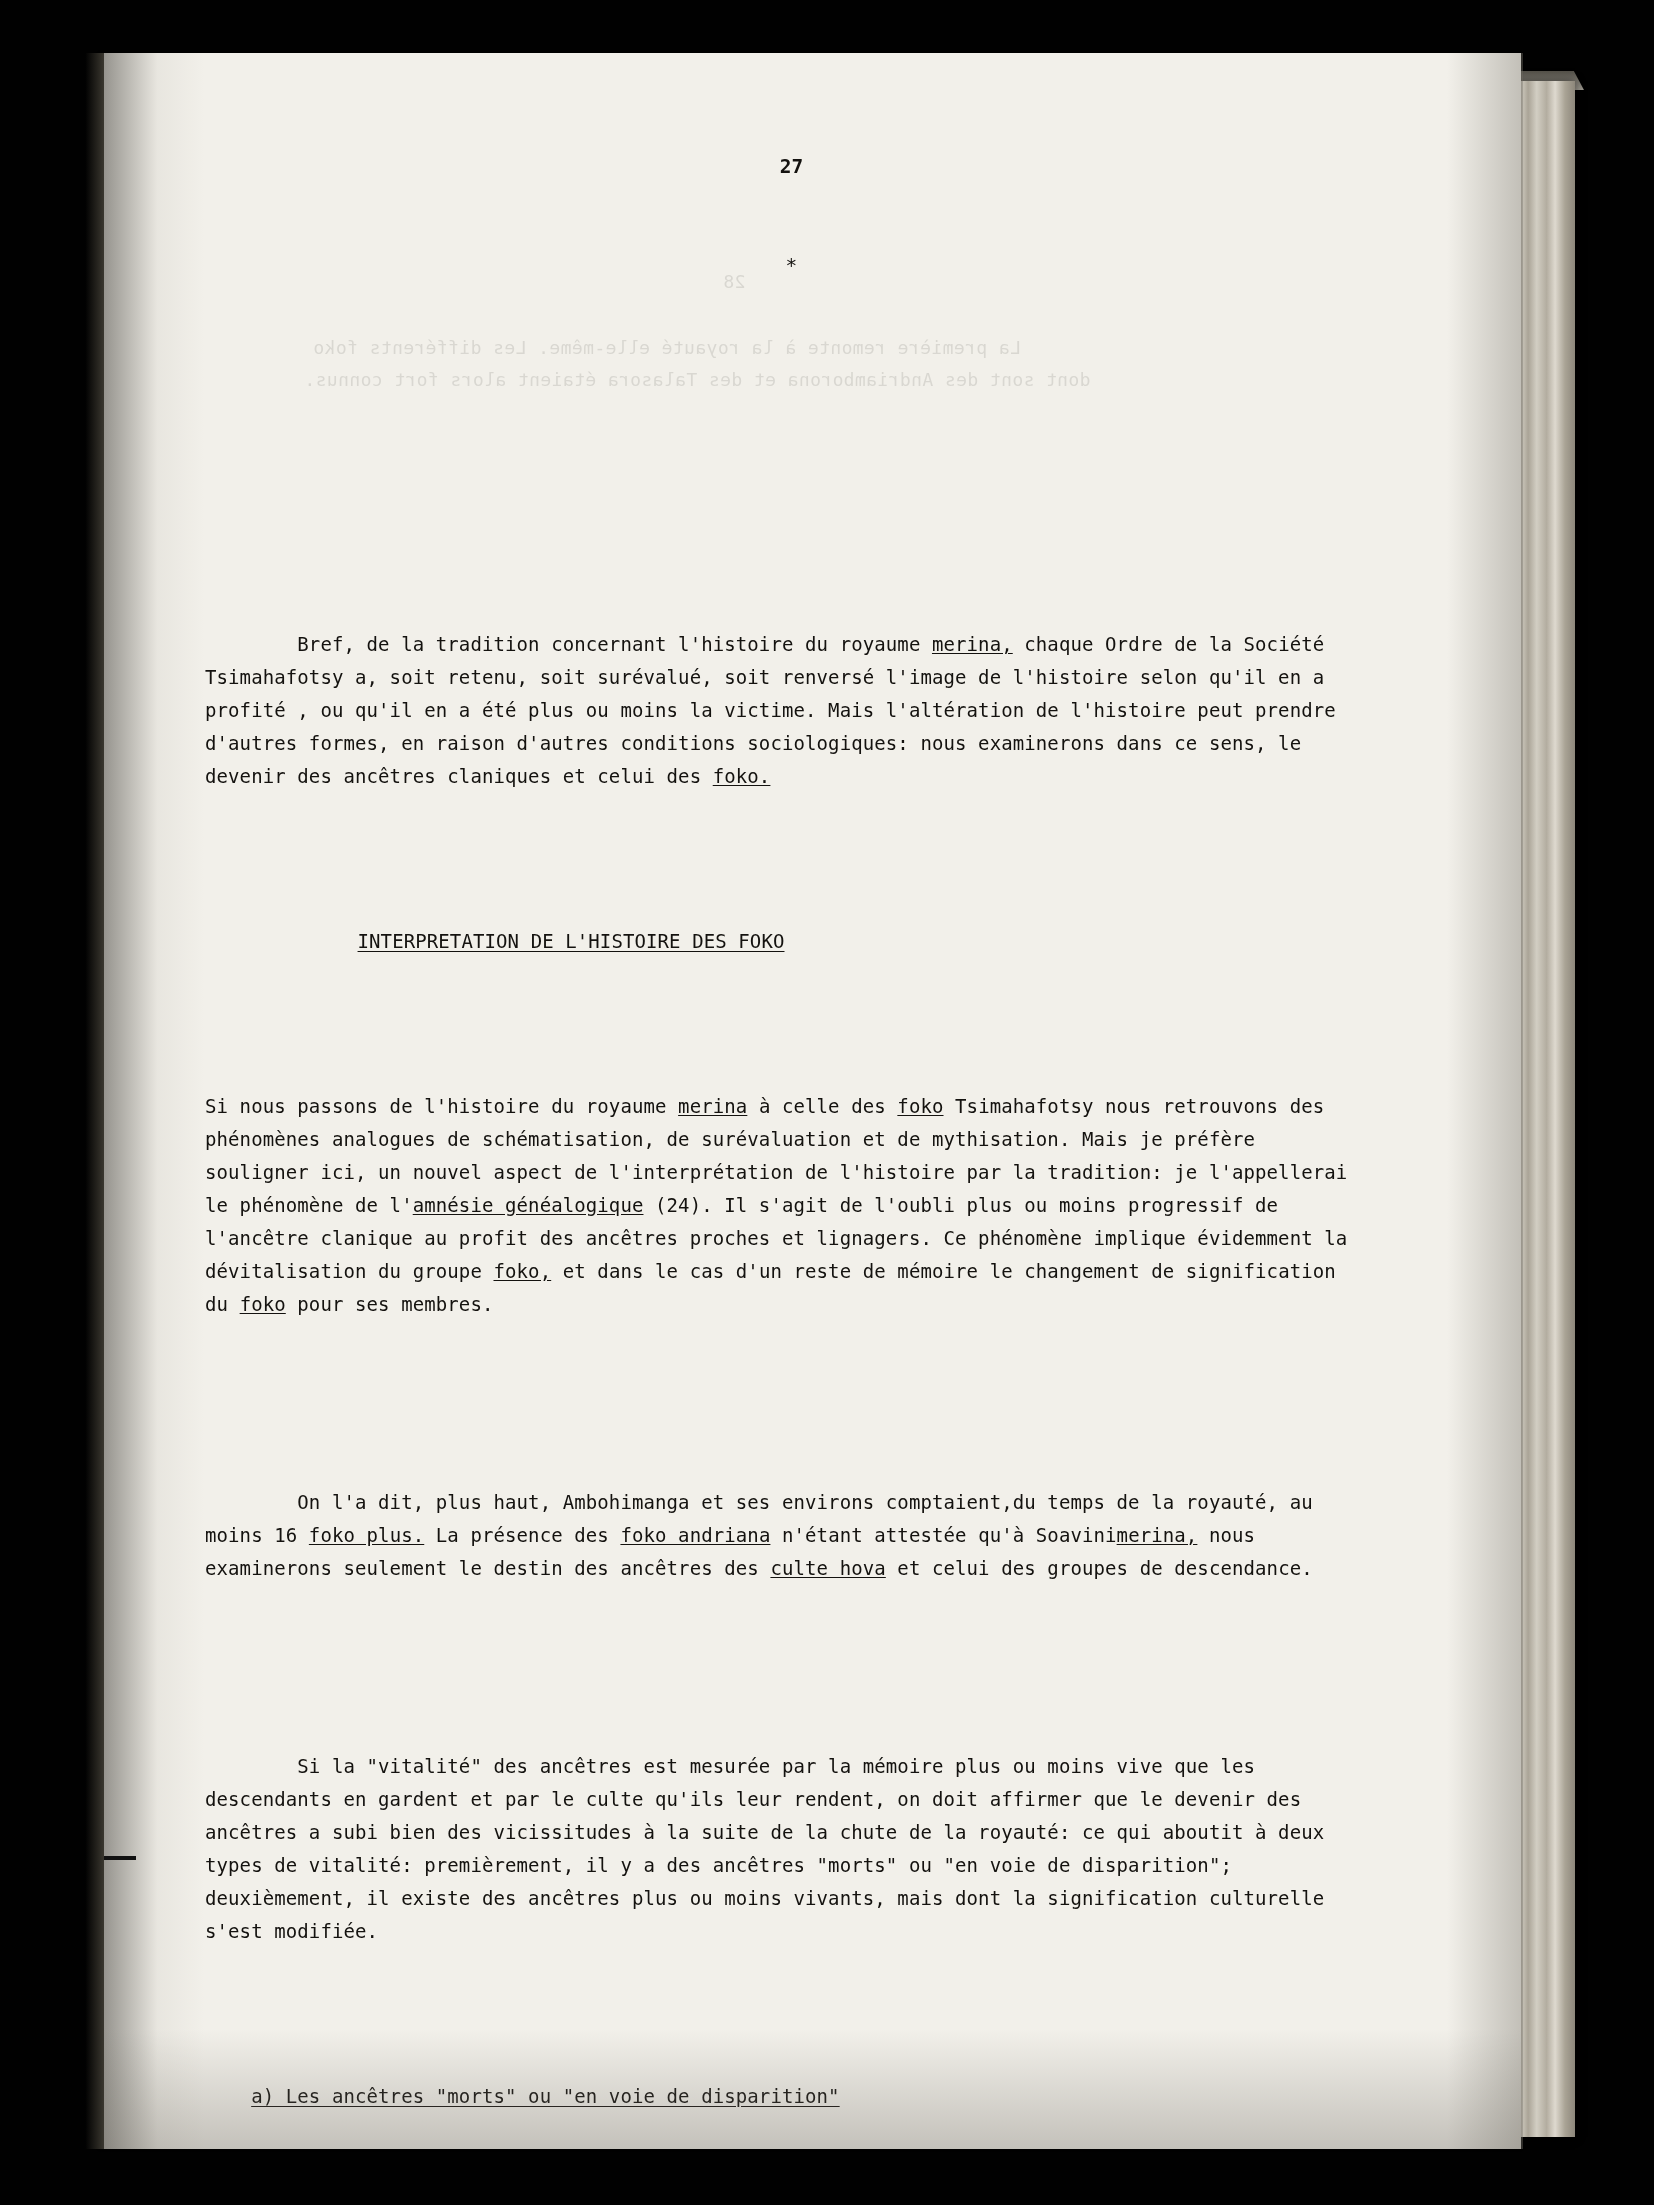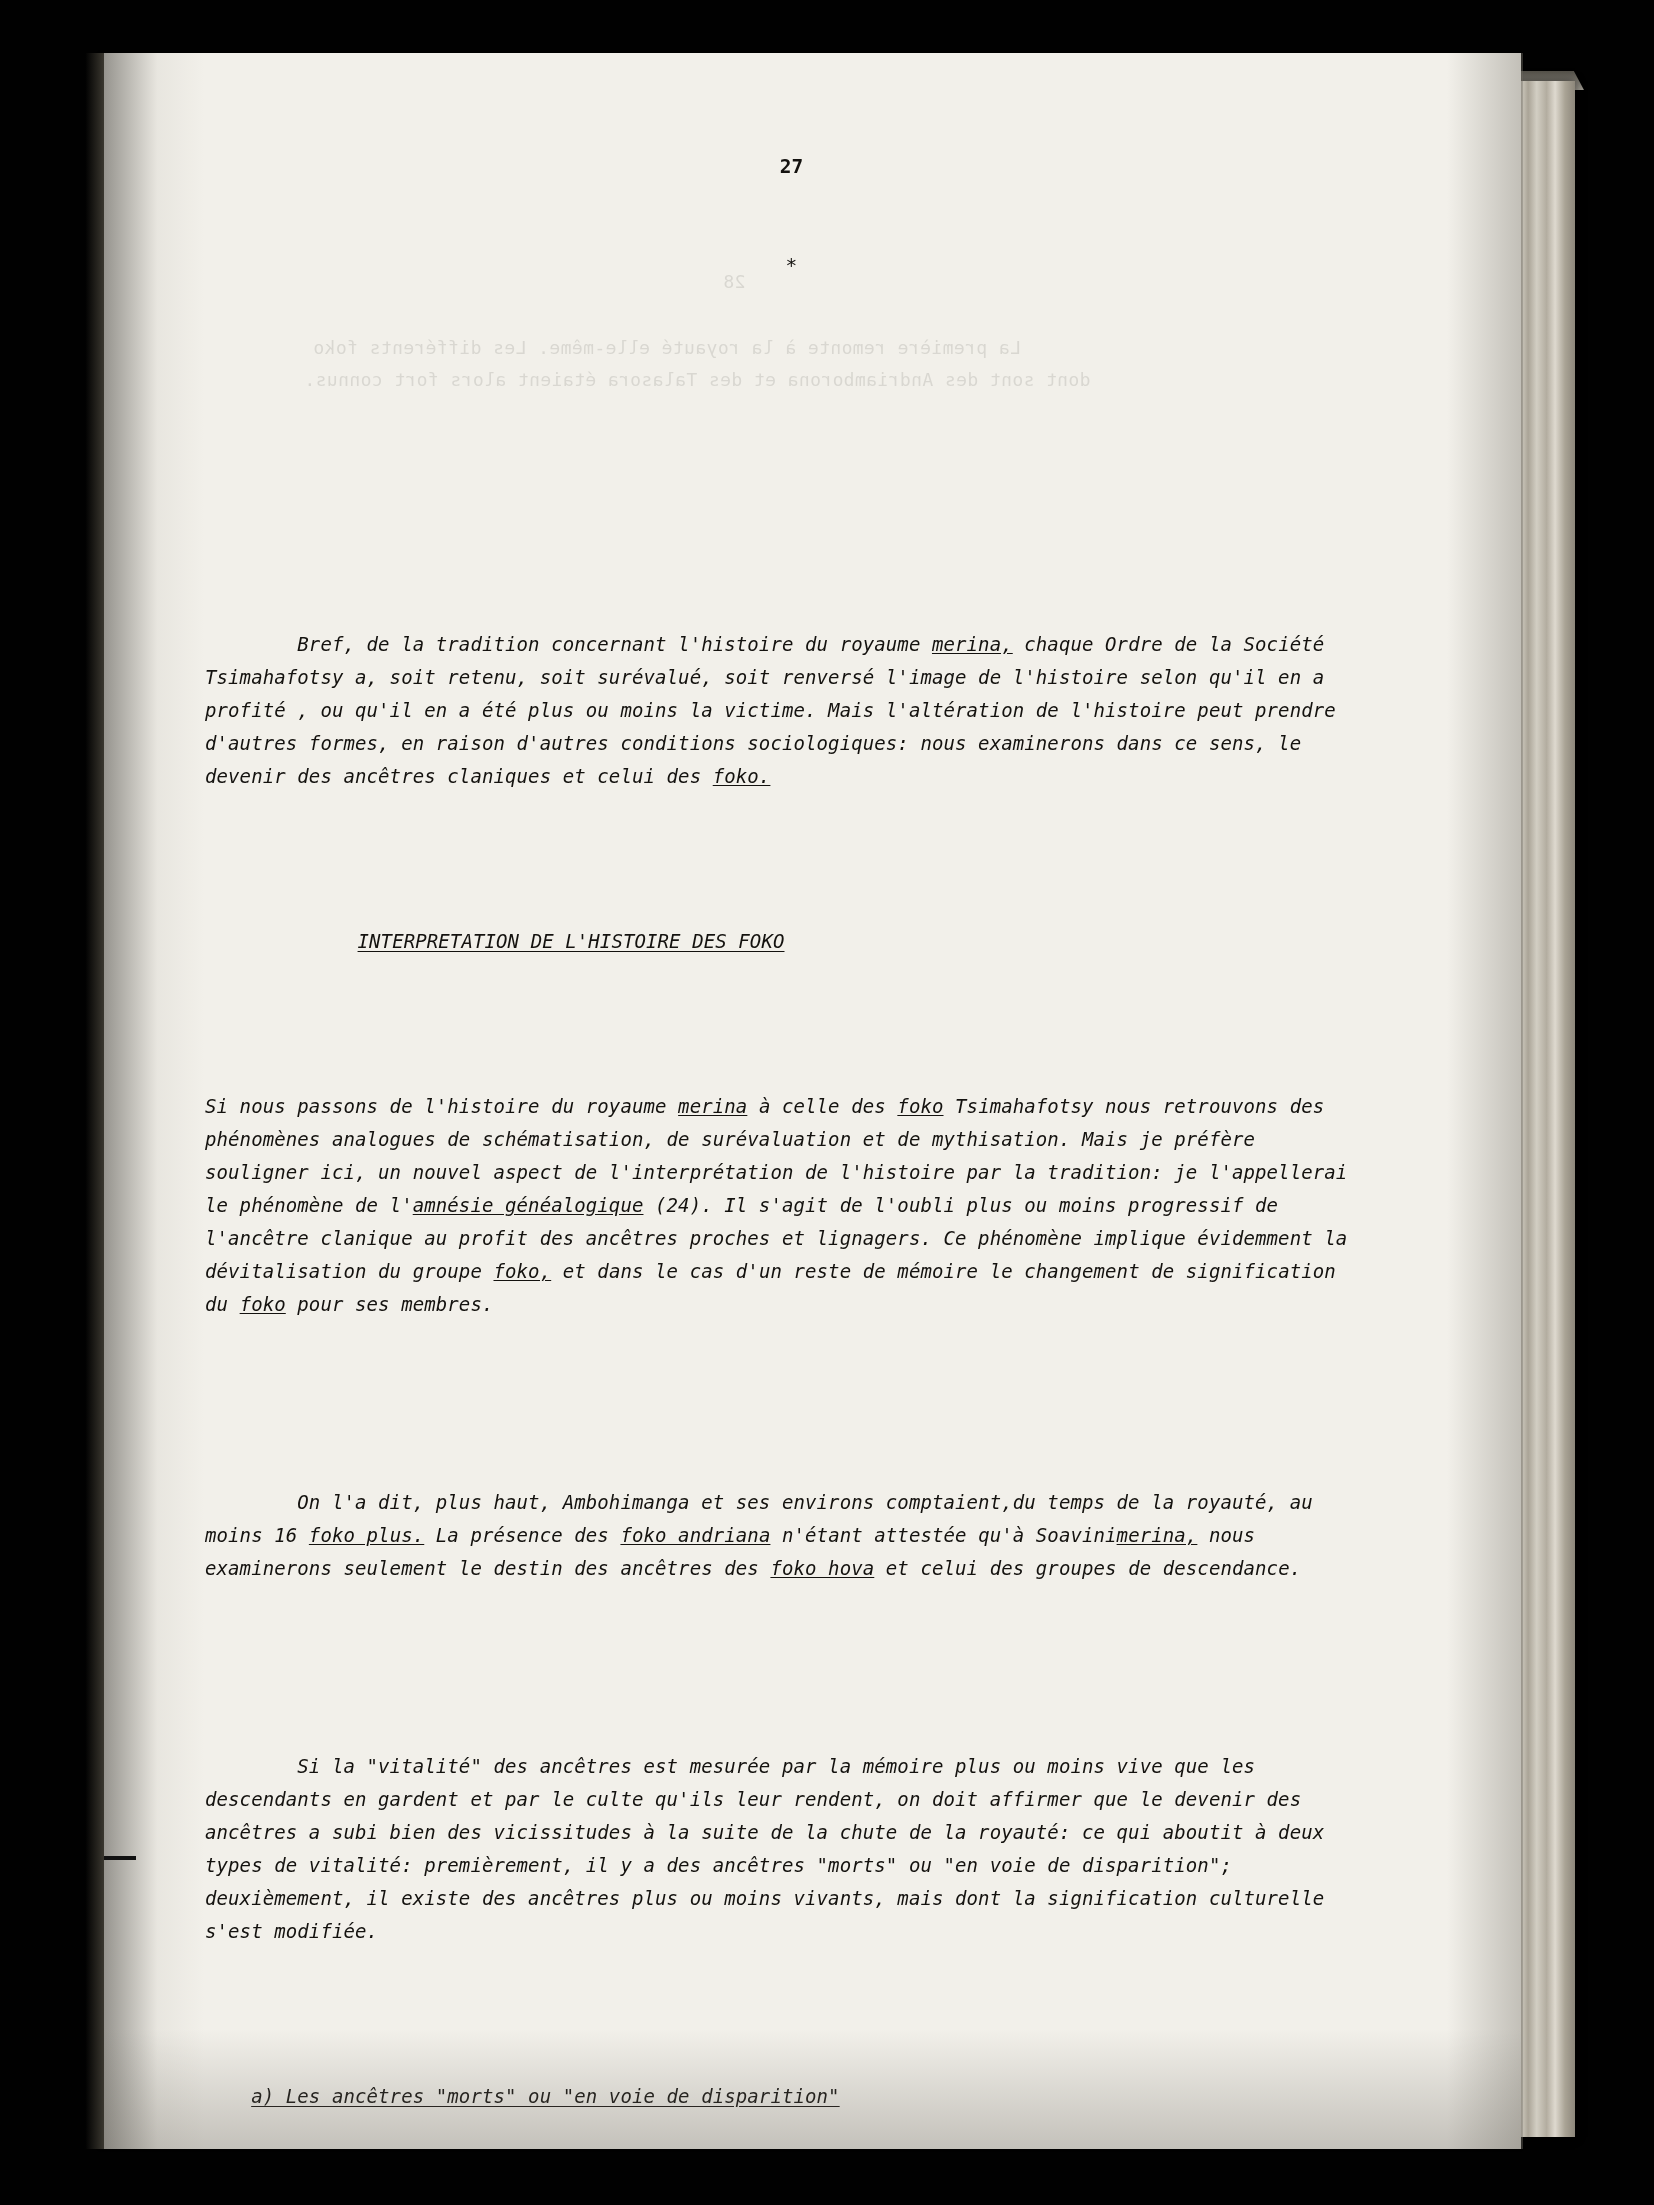--- a/index.html
+++ b/index.html
@@ -112,21 +112,20 @@
   .asterisk {
     position: absolute;
     left: 0; top: 99px;
     width: 1173px;
     text-align: center;
     font-size: 19.4px;
   }
   p {
     margin: 0 18px 0 0;
     white-space: pre-wrap;
-    font-style: italic;
   }
   .gap { height: 33px; }
   u { text-decoration: underline; text-underline-offset: 1.8px; }
   .heading { margin-left: 5.6em; }
   .subheading { margin-left: 0; }
 
   
   .edge-mark {
     position: absolute;
     left: 104px;
@@ -162,21 +161,21 @@
     <div class="asterisk">*</div>
 
     <div style="height:181px;"></div>
 
     <p>        Bref, de la tradition concernant l'histoire du royaume <u>merina,</u> chaque Ordre de la Société Tsimahafotsy a, soit retenu, soit surévalué, soit renversé l'image de l'histoire selon qu'il en a profité , ou qu'il en a été plus ou moins la victime. Mais l'altération de l'histoire peut prendre d'autres formes, en raison d'autres conditions sociologiques: nous examinerons dans ce sens, le devenir des ancêtres claniques et celui des <u>foko.</u></p>
     <div class="gap"></div>
     <p class="heading" style="text-decoration:underline; text-underline-offset:2.6px; display:inline-block;">INTERPRETATION DE L'HISTOIRE DES FOKO</p>
     <div class="gap"></div>
     <p>Si nous passons de l'histoire du royaume <u>merina</u> à celle des <u>foko</u> Tsimahafotsy nous retrouvons des phénomènes analogues de schématisation, de surévaluation et de mythisation. Mais je préfère souligner ici, un nouvel aspect de l'interprétation de l'histoire par la tradition: je l'appellerai le phénomène de l'<u>amnésie généalogique</u> (24). Il s'agit de l'oubli plus ou moins progressif de l'ancêtre clanique au profit des ancêtres proches et lignagers. Ce phénomène implique évidemment la dévitalisation du groupe <u>foko,</u> et dans le cas d'un reste de mémoire le changement de signification du <u>foko</u> pour ses membres.</p>
     <div class="gap"></div>
-    <p>        On l'a dit, plus haut, Ambohimanga et ses environs comptaient,du temps de la royauté, au moins 16 <u>foko plus.</u> La présence des <u>foko andriana</u> n'étant attestée qu'à Soavini<u>merina,</u> nous examinerons seulement le destin des ancêtres des <u>foko hova</u> et celui des groupes de descendance.</p>
+    <p>        On l'a dit, plus haut, Ambohimanga et ses environs comptaient,du temps de la royauté, au moins 16 <u>foko plus.</u> La présence des <u>foko andriana</u> n'étant attestée qu'à Soavini<u>merina,</u> nous examinerons seulement le destin des ancêtres des <u>culte hova</u> et celui des groupes de descendance.</p>
     <div class="gap"></div>
     <p>        Si la "vitalité" des ancêtres est mesurée par la mémoire plus ou moins vive que les descendants en gardent et par le culte qu'ils leur rendent, on doit affirmer que le devenir des ancêtres a subi bien des vicissitudes à la suite de la chute de la royauté: ce qui aboutit à deux types de vitalité: premièrement, il y a des ancêtres "morts" ou "en voie de disparition"; deuxièmement, il existe des ancêtres plus ou moins vivants, mais dont la signification culturelle s'est modifiée.</p>
     <div class="gap"></div>
     <p class="subheading" style="display:inline-block; text-decoration:underline; text-underline-offset:2.6px;">a) Les ancêtres "morts" ou "en voie de disparition"</p>
     <div class="gap"></div>
     
     
     
 
   </div>

